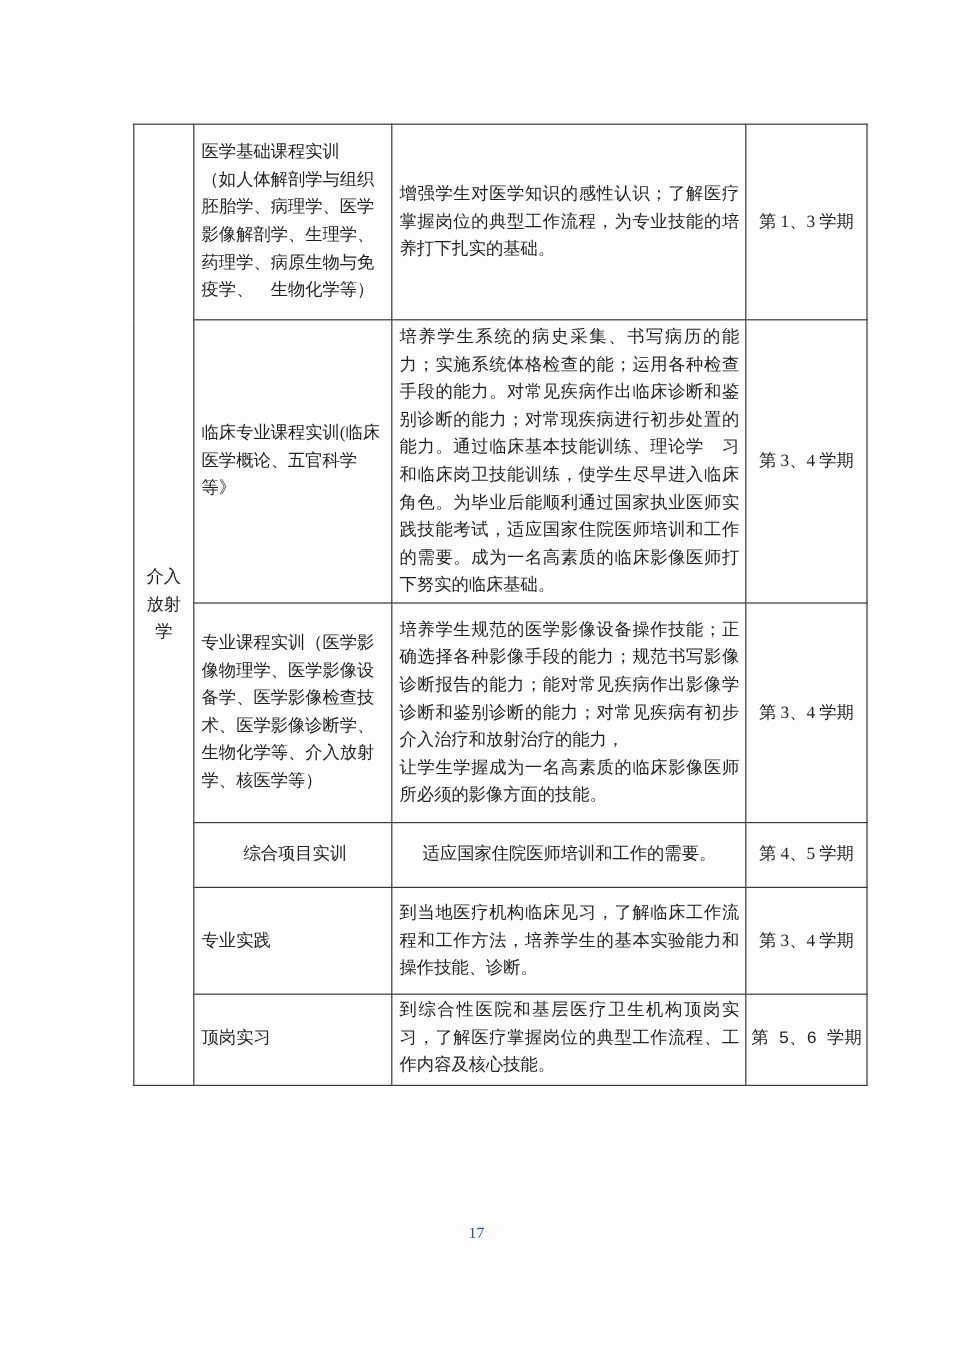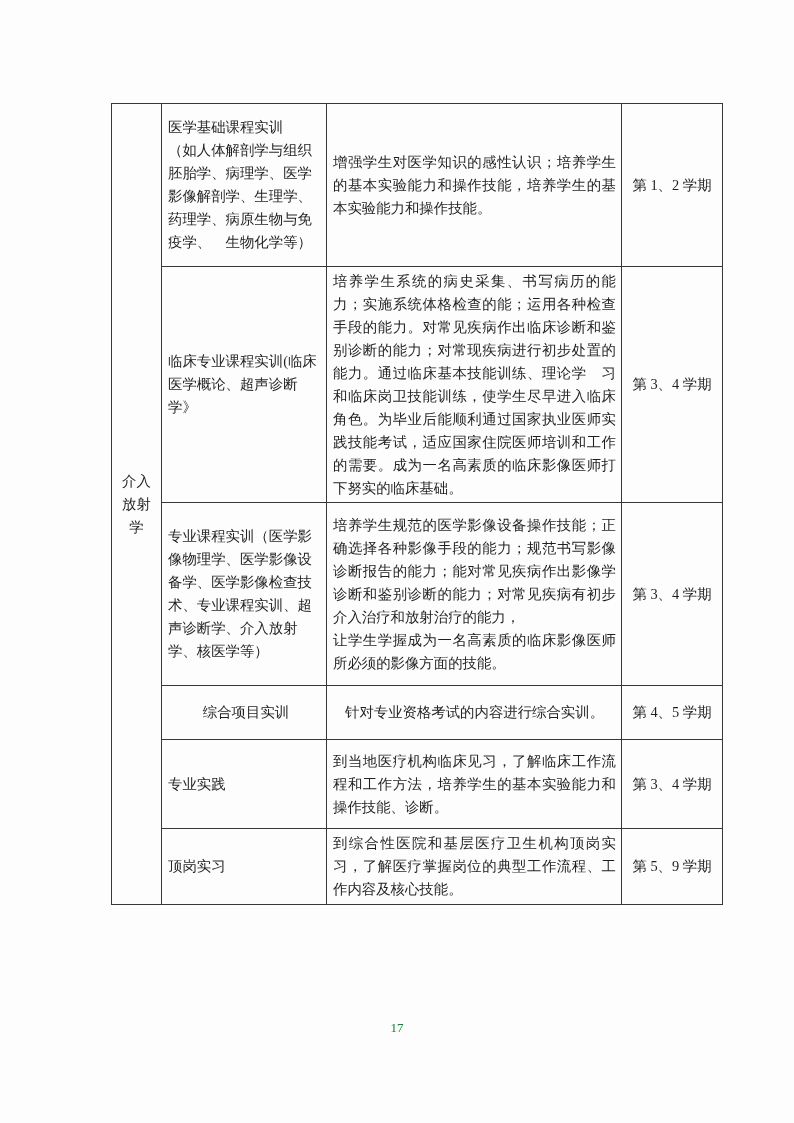--- a/index.html
+++ b/index.html
@@ -51,69 +51,69 @@
     width: 96px;
     text-align: center;
     padding: 0 2px;
     white-space: nowrap;
   }
   tr.r0 td { height: 162px; }
   tr.r1 td { height: 235px; }
   tr.r2 td { height: 182px; }
   tr.r3 td { height: 53px; text-align: center; }
   tr.r4 td { height: 88px; }
-  tr.r5 td { height: 75px; }
+  tr.r5 td { height: 75px; font-family: Liberation Mono, monospace; }
   .pageno {
     position: absolute;
     top: 1020px;
     left: 0;
     width: 100%;
     text-align: center;
     font-size: 13px;
-    color: #15803d;
+    color: #1d4ed8;
   }
 </style>
 </head>
 <body>
 
 <div class="page">
 
   <table class="curriculum">
     <tbody>
       <tr class="r0">
         <td class="cat" rowspan="6">介入放射学</td>
         <td class="course">医学基础课程实训
 （如人体解剖学与组织胚胎学、病理学、医学影像解剖学、生理学、药理学、病原生物与免疫学、　生物化学等）</td>
-        <td class="desc">增强学生对医学知识的感性认识；培养学生的基本实验能力和操作技能，培养学生的基本实验能力和操作技能。</td>
-        <td class="sem">第 1、2 学期</td>
+        <td class="desc">增强学生对医学知识的感性认识；了解医疗掌握岗位的典型工作流程，为专业技能的培养打下扎实的基础。</td>
+        <td class="sem">第 1、3 学期</td>
       </tr>
       <tr class="r1">
-        <td class="course">临床专业课程实训(临床医学概论、超声诊断学》</td>
+        <td class="course">临床专业课程实训(临床医学概论、五官科学等》</td>
         <td class="desc">培养学生系统的病史采集、书写病历的能力；实施系统体格检查的能；运用各种检查手段的能力。对常见疾病作出临床诊断和鉴别诊断的能力；对常现疾病进行初步处置的能力。通过临床基本技能训练、理论学　习和临床岗卫技能训练，使学生尽早进入临床角色。为毕业后能顺利通过国家执业医师实践技能考试，适应国家住院医师培训和工作的需要。成为一名高素质的临床影像医师打下努实的临床基础。</td>
         <td class="sem">第 3、4 学期</td>
       </tr>
       <tr class="r2">
-        <td class="course">专业课程实训（医学影像物理学、医学影像设备学、医学影像检查技术、专业课程实训、超声诊断学、介入放射学、核医学等）</td>
+        <td class="course">专业课程实训（医学影像物理学、医学影像设备学、医学影像检查技术、医学影像诊断学、生物化学等、介入放射学、核医学等）</td>
         <td class="desc">培养学生规范的医学影像设备操作技能；正确选择各种影像手段的能力；规范书写影像诊断报告的能力；能对常见疾病作出影像学诊断和鉴别诊断的能力；对常见疾病有初步介入治疗和放射治疗的能力，
 让学生学握成为一名高素质的临床影像医师所必须的影像方面的技能。</td>
         <td class="sem">第 3、4 学期</td>
       </tr>
       <tr class="r3">
         <td class="course">综合项目实训</td>
-        <td class="desc">针对专业资格考试的内容进行综合实训。</td>
+        <td class="desc">适应国家住院医师培训和工作的需要。</td>
         <td class="sem">第 4、5 学期</td>
       </tr>
       <tr class="r4">
         <td class="course">专业实践</td>
         <td class="desc">到当地医疗机构临床见习，了解临床工作流程和工作方法，培养学生的基本实验能力和操作技能、诊断。</td>
         <td class="sem">第 3、4 学期</td>
       </tr>
       <tr class="r5">
         <td class="course">顶岗实习</td>
         <td class="desc">到综合性医院和基层医疗卫生机构顶岗实习，了解医疗掌握岗位的典型工作流程、工作内容及核心技能。</td>
-        <td class="sem">第 5、9 学期</td>
+        <td class="sem">第 5、6 学期</td>
       </tr>
     </tbody>
   </table>
 
   <div class="pageno">17</div>
 
 </div>
 
 </body></html>

